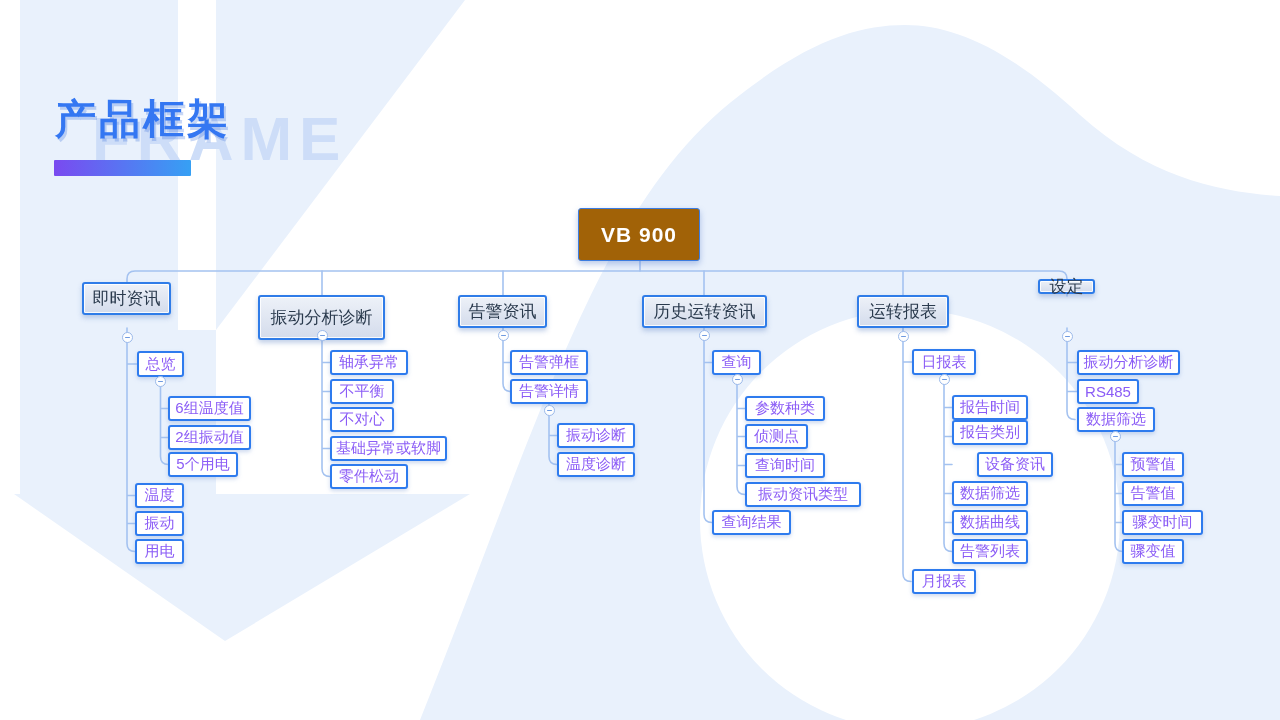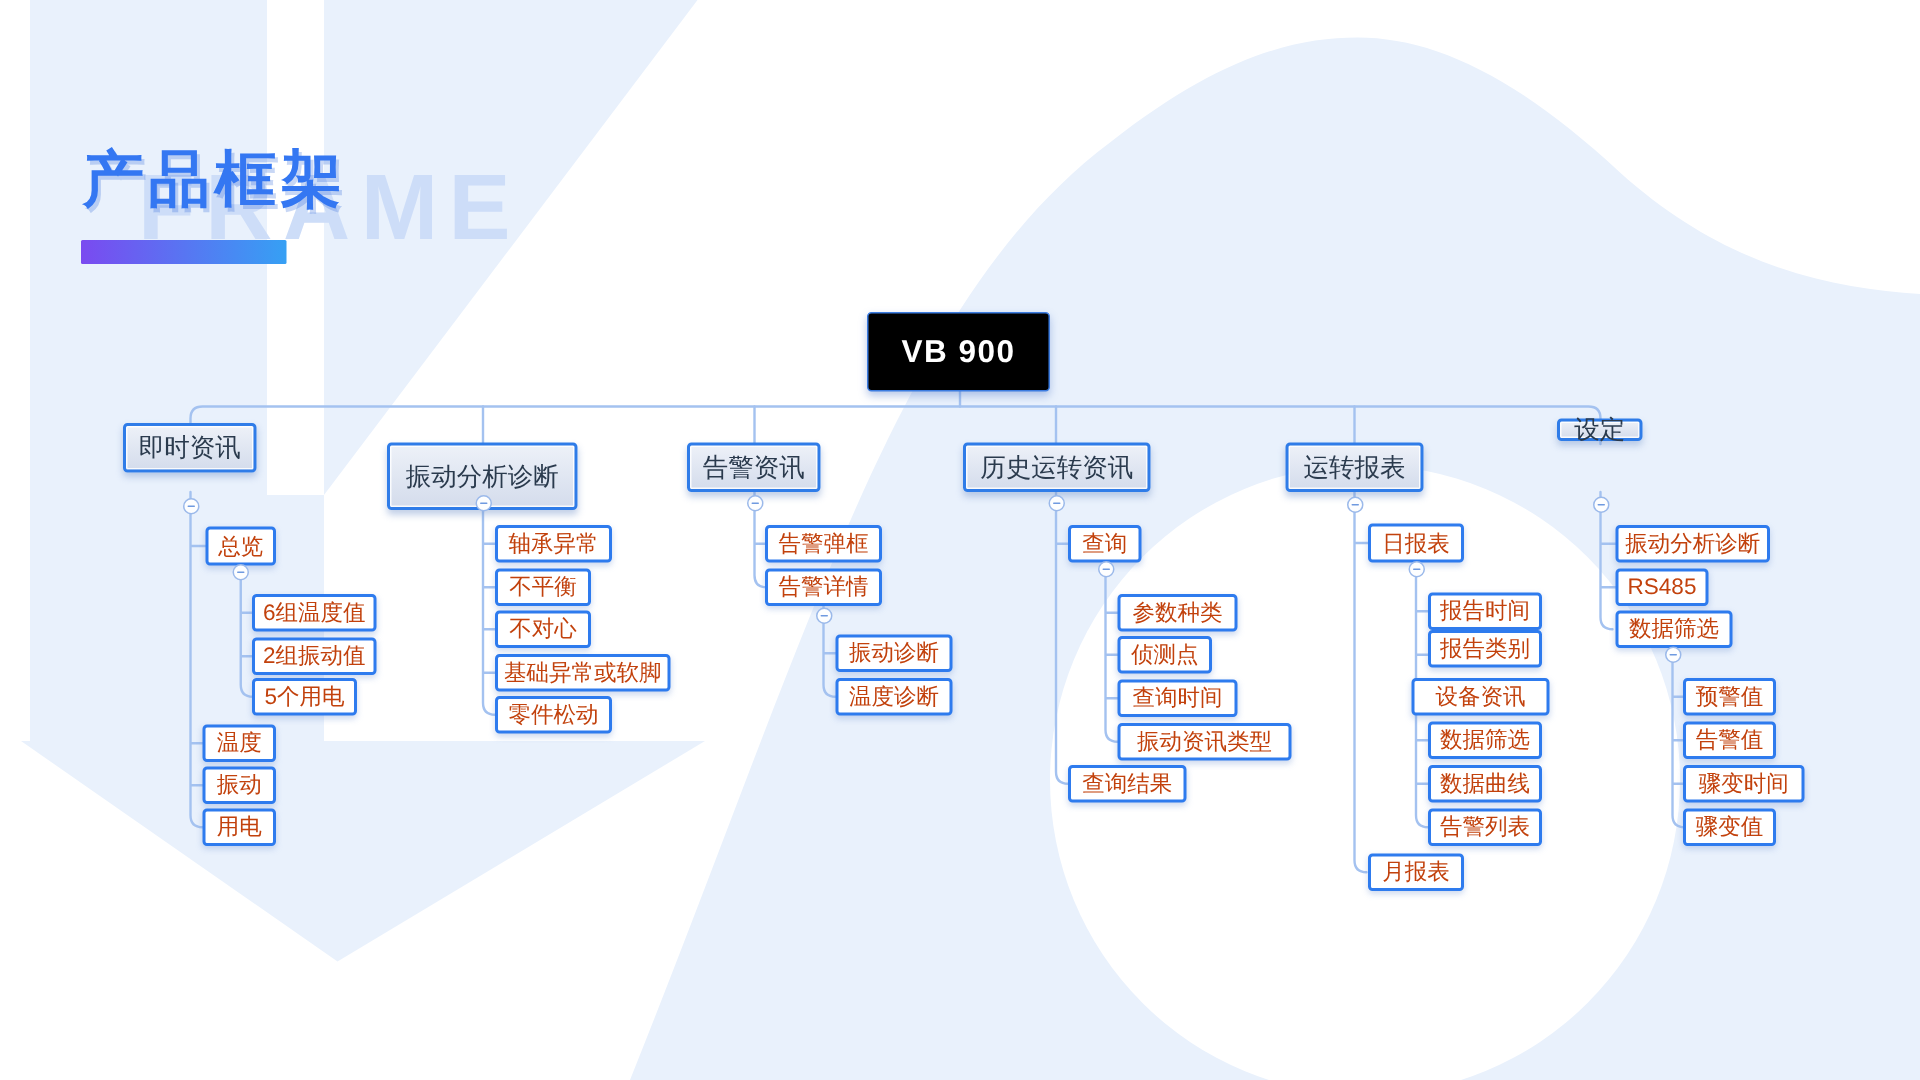--- a/index.html
+++ b/index.html
@@ -15,27 +15,27 @@
     color:#cdddf8;letter-spacing:7px;z-index:2;line-height:1;}
   .title-zh{position:absolute;left:55px;top:99px;margin:0;font-size:41px;font-weight:900;
     color:#3477f2;letter-spacing:3px;z-index:4;line-height:1;
     text-shadow:2px 3px 0 rgba(59,110,220,.28);}
   .title-bar{position:absolute;left:54px;top:160px;width:137px;height:16px;z-index:5;
     background:linear-gradient(90deg,#7a4af0 0%,#36a0f4 100%);border-radius:1px;}
 
   
   .n{position:absolute;display:flex;align-items:center;justify-content:center;
     box-sizing:border-box;z-index:3;white-space:nowrap;cursor:default;}
-  .root{background:#000000;border:1px solid #3c7ce0;border-radius:3px;color:#ffffff;
+  .root{background:#a16207;border:1px solid #3c7ce0;border-radius:3px;color:#ffffff;
     font-size:21px;font-weight:bold;letter-spacing:1px;
     box-shadow:0 3px 6px rgba(80,120,200,.4);}
   .l1{background:linear-gradient(180deg,#edf1f8 0%,#d4dcec 100%);
     border:2px solid #2f7ce8;border-radius:3px;color:#2a3a4d;font-size:17px;
     box-shadow:inset 0 0 0 1px rgba(255,255,255,.85),0 3px 5px rgba(120,150,205,.45);}
-  .l2{background:#ffffff;border:2px solid #2e7bee;border-radius:3px;color:#c2410c;
+  .l2{background:#ffffff;border:2px solid #2e7bee;border-radius:3px;color:#8b5cf6;
     font-size:15px;box-shadow:0 2px 4px rgba(130,160,215,.4);}
 
   
   .tg{position:absolute;width:11px;height:11px;border-radius:50%;background:#fdfeff;
     border:1px solid #9bb9ea;box-sizing:border-box;z-index:4;display:flex;
     align-items:center;justify-content:center;cursor:pointer;}
   .tg .minus{display:block;width:5px;height:1.5px;background:#6f9ae0;border-radius:1px;}
 </style>
 </head>
 <body>
@@ -112,21 +112,21 @@
   <div class="n l2" style="left:712px;top:350px;width:49px;height:25px">查询</div>
   <div class="n l2" style="left:745px;top:396px;width:80px;height:25px">参数种类</div>
   <div class="n l2" style="left:745px;top:424px;width:63px;height:25px">侦测点</div>
   <div class="n l2" style="left:745px;top:453px;width:80px;height:25px">查询时间</div>
   <div class="n l2" style="left:745px;top:482px;width:116px;height:25px">振动资讯类型</div>
   <div class="n l2" style="left:712px;top:510px;width:79px;height:25px">查询结果</div>
 
   <div class="n l2" style="left:912px;top:349px;width:64px;height:26px">日报表</div>
   <div class="n l2" style="left:952px;top:395px;width:76px;height:25px">报告时间</div>
   <div class="n l2" style="left:952px;top:420px;width:76px;height:25px">报告类别</div>
-  <div class="n l2" style="left:941px;top:452px;width:92px;height:25px">设备资讯</div>
+  <div class="n l2" style="left:977px;top:452px;width:76px;height:25px">设备资讯</div>
   <div class="n l2" style="left:952px;top:481px;width:76px;height:25px">数据筛选</div>
   <div class="n l2" style="left:952px;top:510px;width:76px;height:25px">数据曲线</div>
   <div class="n l2" style="left:952px;top:539px;width:76px;height:25px">告警列表</div>
   <div class="n l2" style="left:912px;top:569px;width:64px;height:25px">月报表</div>
 
   <div class="n l2" style="left:1077px;top:350px;width:103px;height:25px">振动分析诊断</div>
   <div class="n l2" style="left:1077px;top:379px;width:62px;height:25px">RS485</div>
   <div class="n l2" style="left:1077px;top:407px;width:78px;height:25px">数据筛选</div>
   <div class="n l2" style="left:1122px;top:452px;width:62px;height:25px">预警值</div>
   <div class="n l2" style="left:1122px;top:481px;width:62px;height:25px">告警值</div>

